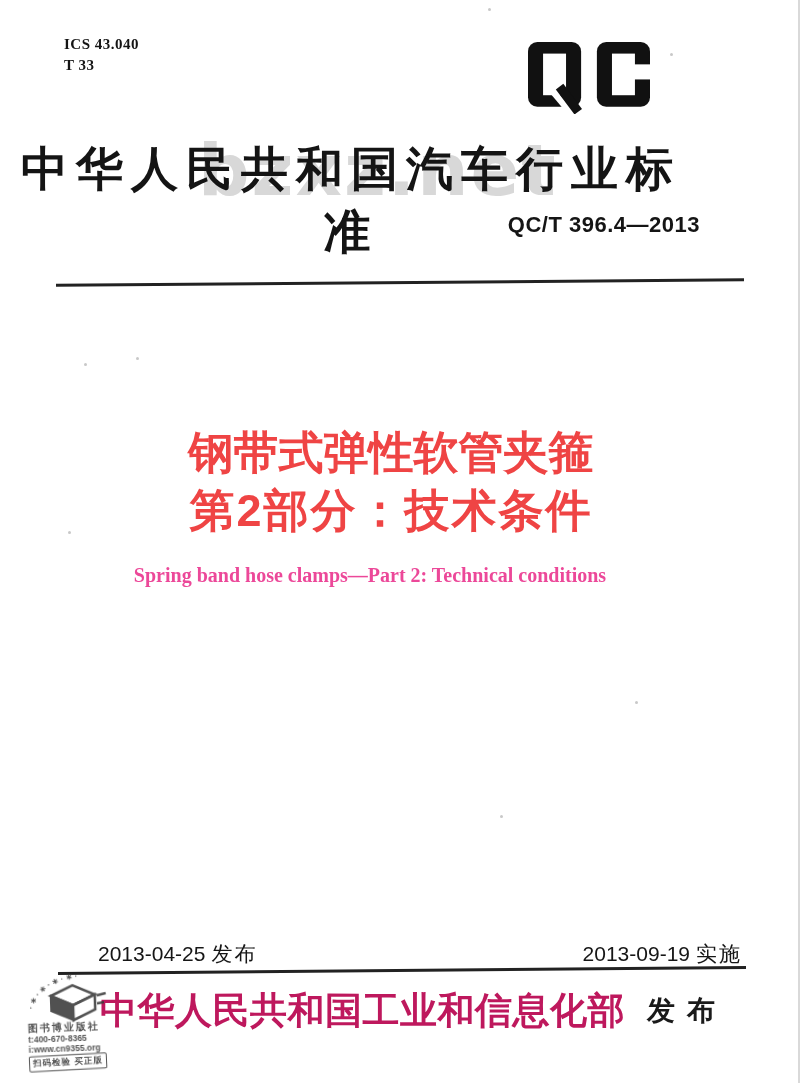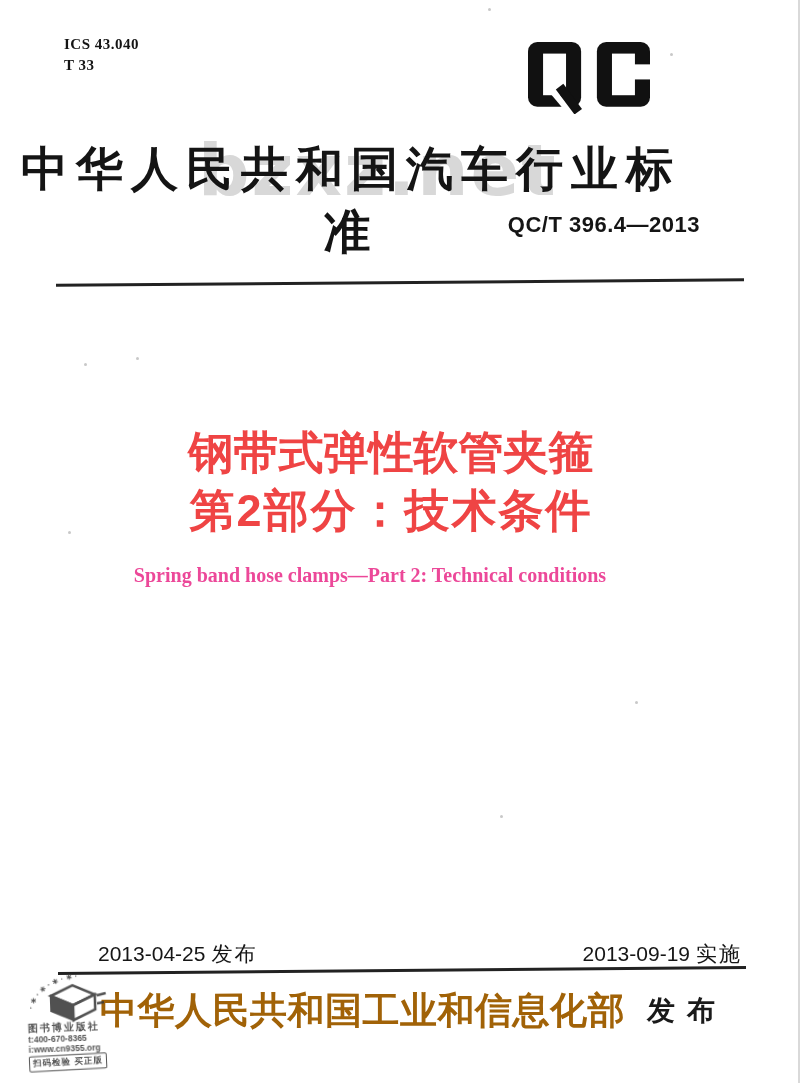--- a/index.html
+++ b/index.html
@@ -49,21 +49,21 @@
 
   
   .dates{position:absolute;left:0;top:940px;width:800px;font-size:21px;color:#161616;}
   .date-left{position:absolute;left:70px;top:0;margin-left:28px;}
   .date-right{position:absolute;right:58px;top:0;}
   .dates .cjk{margin-left:6px;letter-spacing:2px;}
 
   
   .publisher-row{position:absolute;left:100px;top:986px;white-space:nowrap;z-index:2;}
   .pub{font-family:"Liberation Serif",serif;font-weight:900;font-size:37px;
-       letter-spacing:0.5px;color:#a16207;}
+       letter-spacing:0.5px;color:#be185d;}
   .pub-label{font-family:"Liberation Serif",serif;font-weight:700;font-size:28px;
        letter-spacing:12px;margin-left:22px;position:relative;top:-3px;color:#1a1a1a;}
 
   
   .seal{position:absolute;left:26px;top:974px;width:106px;z-index:3;
         color:#3a3a3a;filter:blur(.3px);opacity:.88;transform:rotate(-2deg);}
   .seal svg{display:block;}
   .seal-arc{position:absolute;left:0;top:-4px;}
   .seal-icon{position:absolute;left:16px;top:8px;}
   .seal-org{position:absolute;left:0;top:46px;font-size:10px;font-weight:bold;

